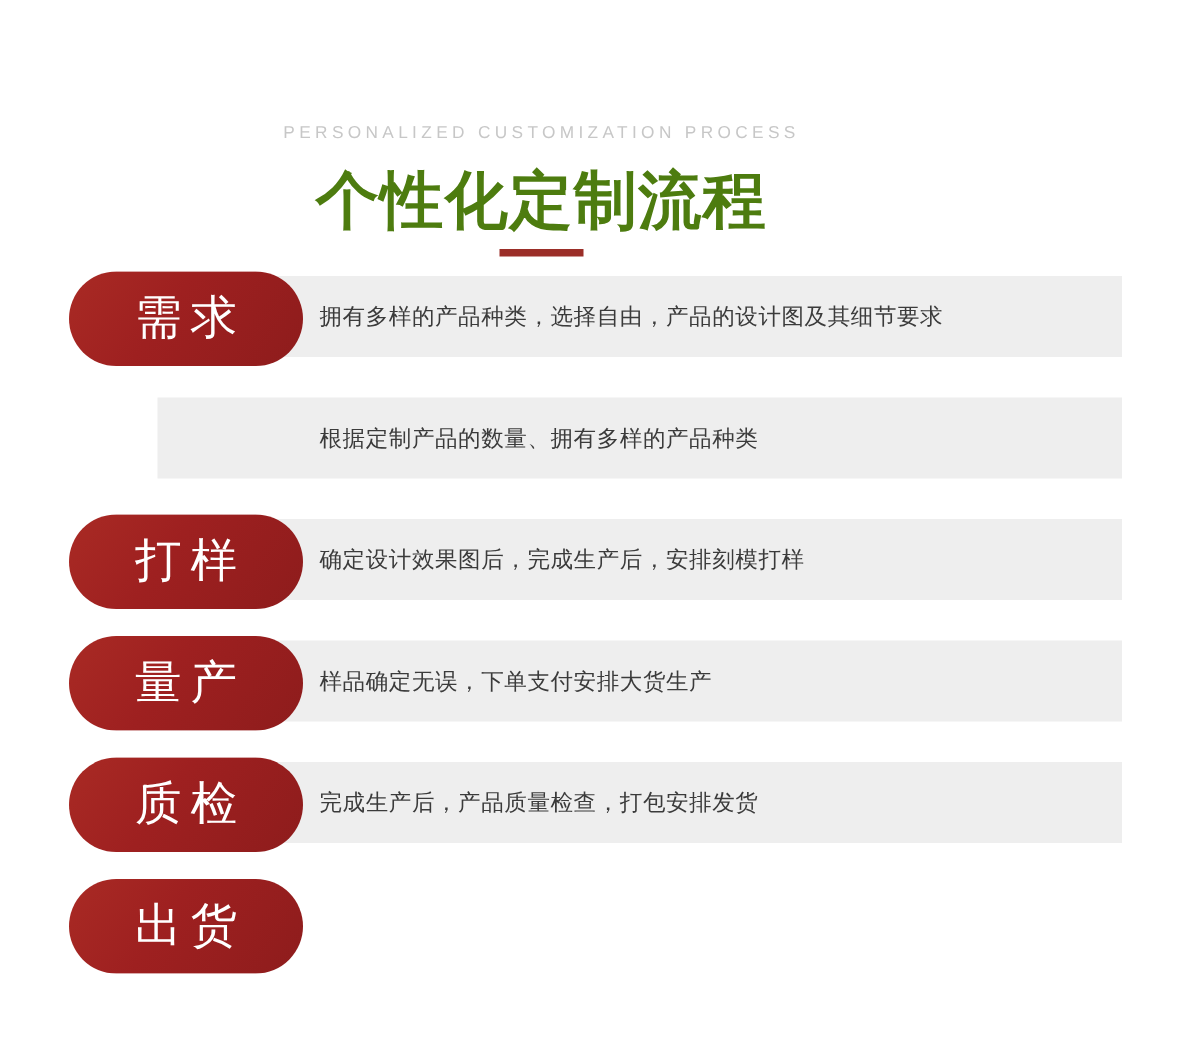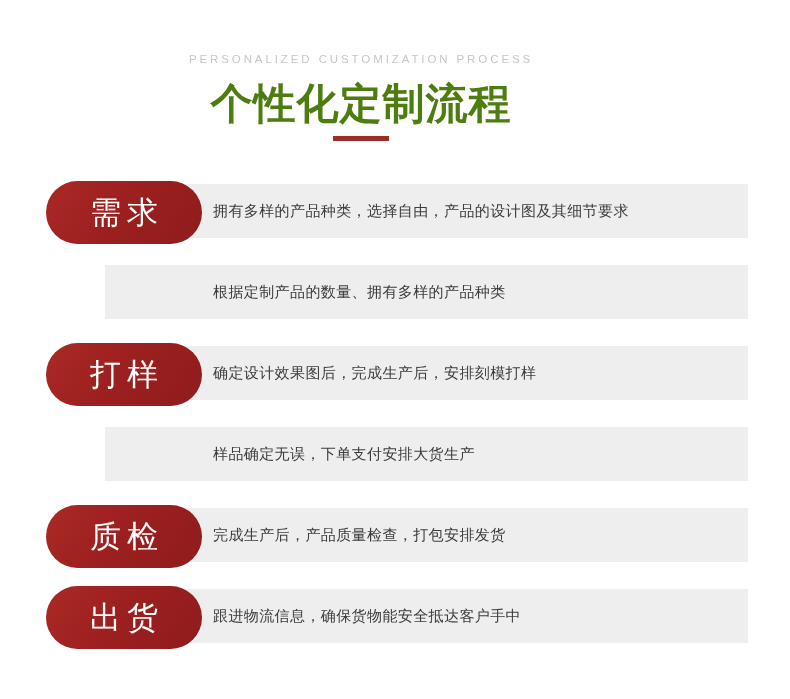--- a/index.html
+++ b/index.html
@@ -21,21 +21,21 @@
     background: #ffffff;
   }
 
   
   .header {
     position: absolute;
     top: 0;
     left: 0;
     width: 722px;
     text-align: center;
-    padding-top: 54px;
+    padding-top: 84px;
   }
 
   .eyebrow {
     font-size: 11.5px;
     letter-spacing: 2.9px;
     color: #c7c7c7;
     font-weight: 400;
     line-height: 1;
     white-space: nowrap;
     text-transform: uppercase;
@@ -157,34 +157,34 @@
       </div>
       <div class="step-badge">
         <span class="step-label">打样</span>
       </div>
     </div>
 
     <div class="process-row">
       <div class="row-bar">
         <div class="row-desc">样品确定无误，下单支付安排大货生产</div>
       </div>
+      <div class="step-badge">
+        <span class="step-label">量产</span>
+      </div>
     </div>
 
     <div class="process-row">
       <div class="row-bar">
         <div class="row-desc">完成生产后，产品质量检查，打包安排发货</div>
       </div>
       <div class="step-badge">
         <span class="step-label">质检</span>
       </div>
     </div>
 
     <div class="process-row">
-      <div class="row-bar">
-        <div class="row-desc">跟进物流信息，确保货物能安全抵达客户手中</div>
-      </div>
       <div class="step-badge">
         <span class="step-label">出货</span>
       </div>
     </div>
 
   </div>
 </div>
 
 </body></html>

